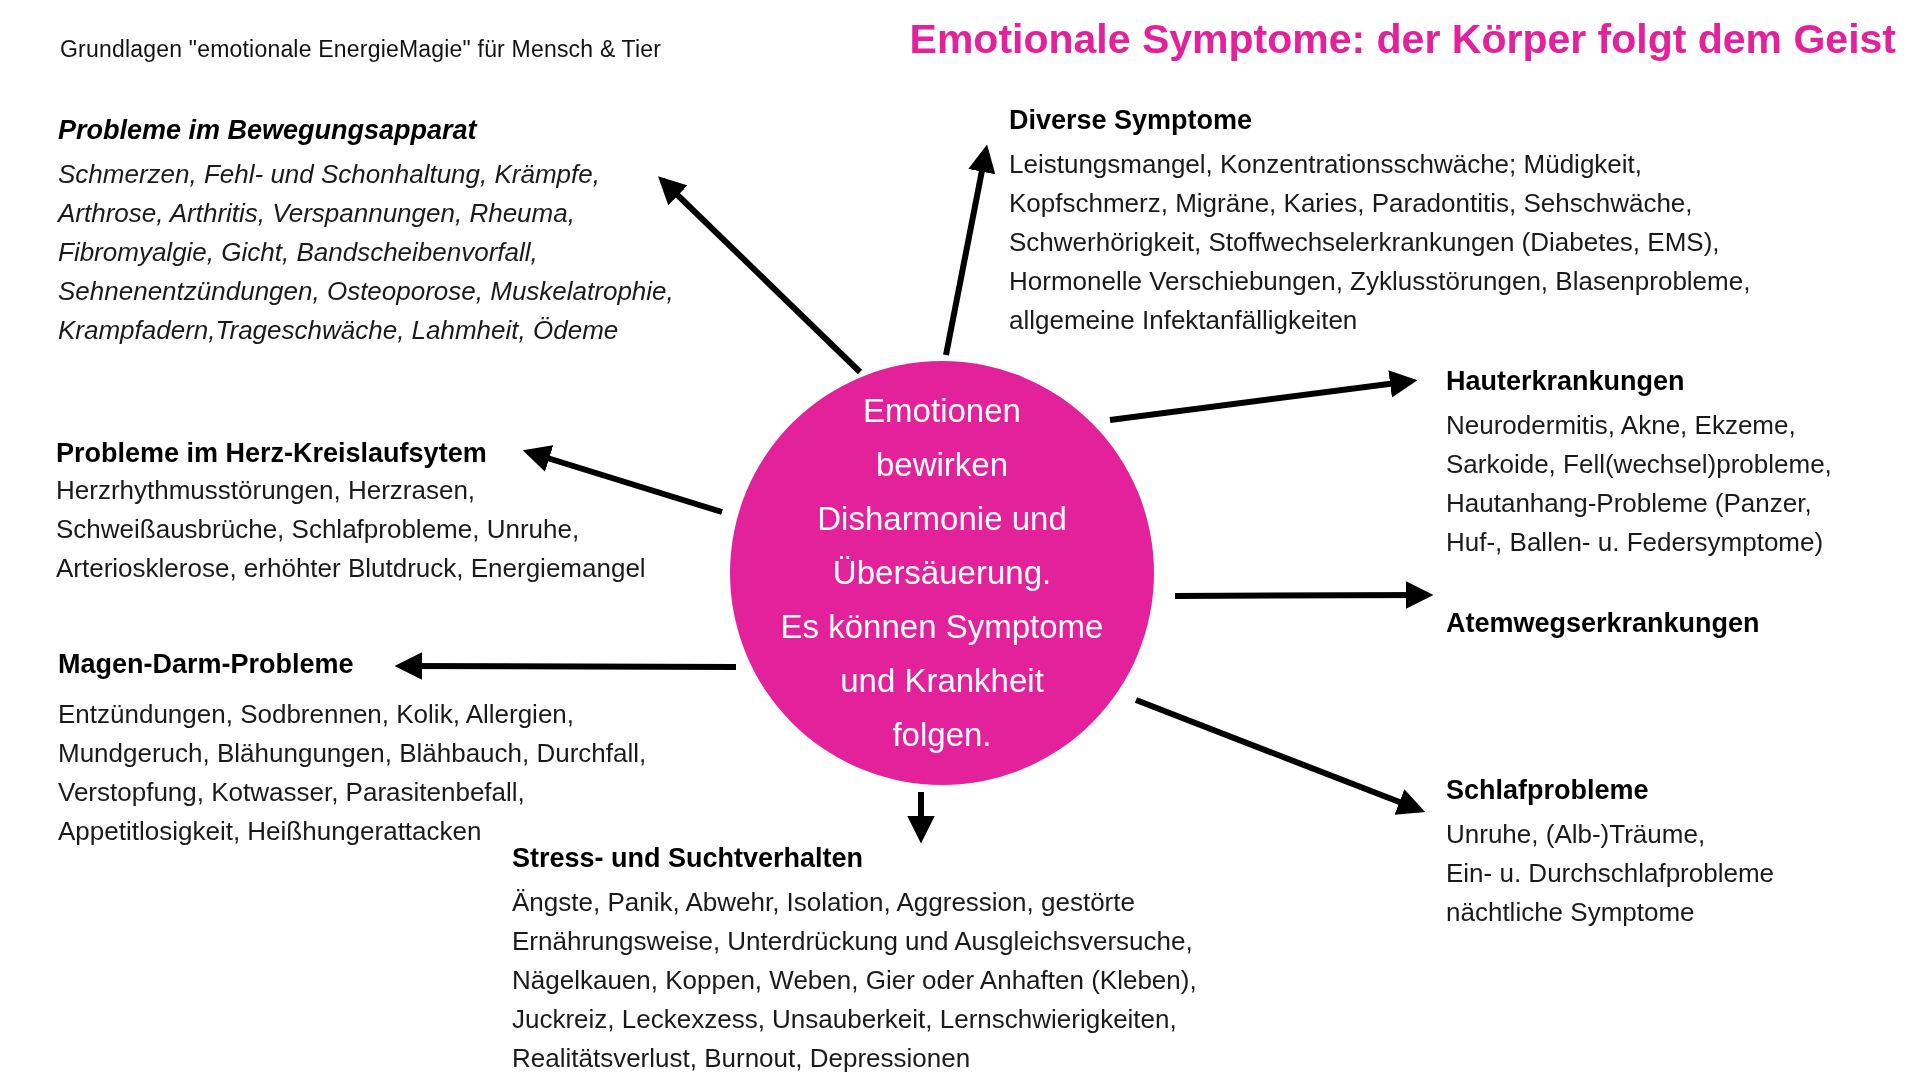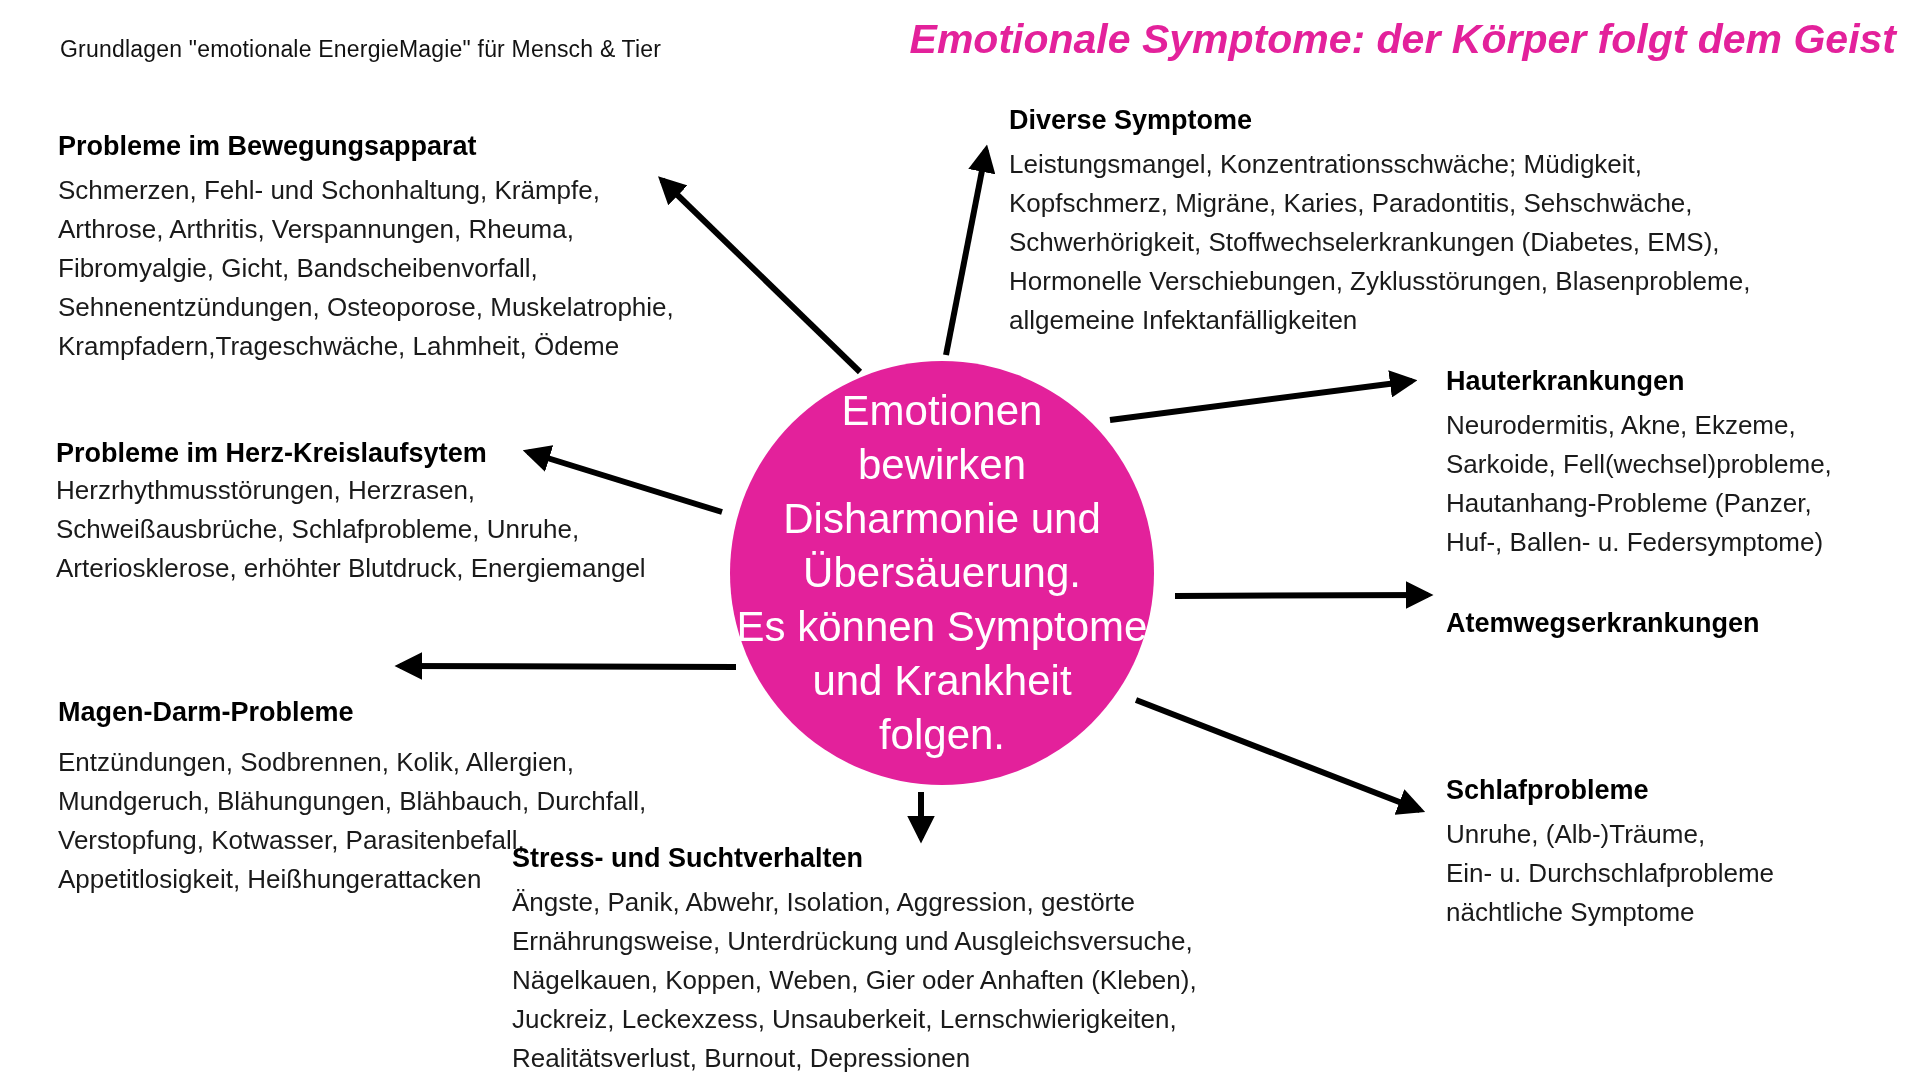--- a/index.html
+++ b/index.html
@@ -22,64 +22,63 @@
     color:#111111;
     letter-spacing:.2px;
   }
   .title {
     position:absolute;
     right:24px; top:16px;
     font-size:41px;
     font-weight:700;
     color:var(--accent-pink,#E3219B);
     white-space:nowrap;
-    font-style:italic;
   }
   .arrows {
     position:absolute;
     left:0; top:0;
     width:1920px; height:1080px;
     pointer-events:none;
   }
   .circle {
     position:absolute;
     left:730px; top:361px;
     width:424px; height:424px;
     border-radius:50%;
     background:var(--accent-pink,#E3219B);
     display:flex;
     align-items:center;
     justify-content:center;
   }
   .circle-text {
     color:#ffffff;
-    font-size:42px;
+    font-size:33px;
     line-height:54px;
     text-align:center;
     white-space:pre-line;
   }
   .sec { position:absolute; }
   .sec h2 {
     font-size:27px;
     font-weight:700;
     color:#000000;
     margin-bottom:9px;
     white-space:pre-line;
   }
   .sec p {
     font-size:26px;
     line-height:39px;
     color:#1a1a1a;
     white-space:pre-line;
   }
   .sec.tight h2 { margin-bottom:2px; }
-  .sec.loose h2 { margin-bottom:15px;margin-top:48px; }
+  .sec.loose h2 { margin-bottom:15px; }
   .sec.centered { text-align:left; }
 
-  .sec-bewegung  { left:58px;  top:131px; width:740px; }
+  .sec-bewegung  { left:58px;  top:115px; width:740px;font-style:italic; }
   .sec-diverse   { left:1009px; top:105px; width:890px; }
   .sec-haut      { left:1446px; top:366px; width:460px; }
   .sec-herz      { left:56px;  top:438px; width:690px; }
   .sec-atemwege  { left:1446px; top:608px; width:470px; }
   .sec-magen     { left:58px;  top:649px; width:690px; }
   .sec-schlaf    { left:1446px; top:775px; width:450px; }
   .sec-stress    { left:512px; top:843px; width:820px; }
 </style>
 </head>
 <body>

